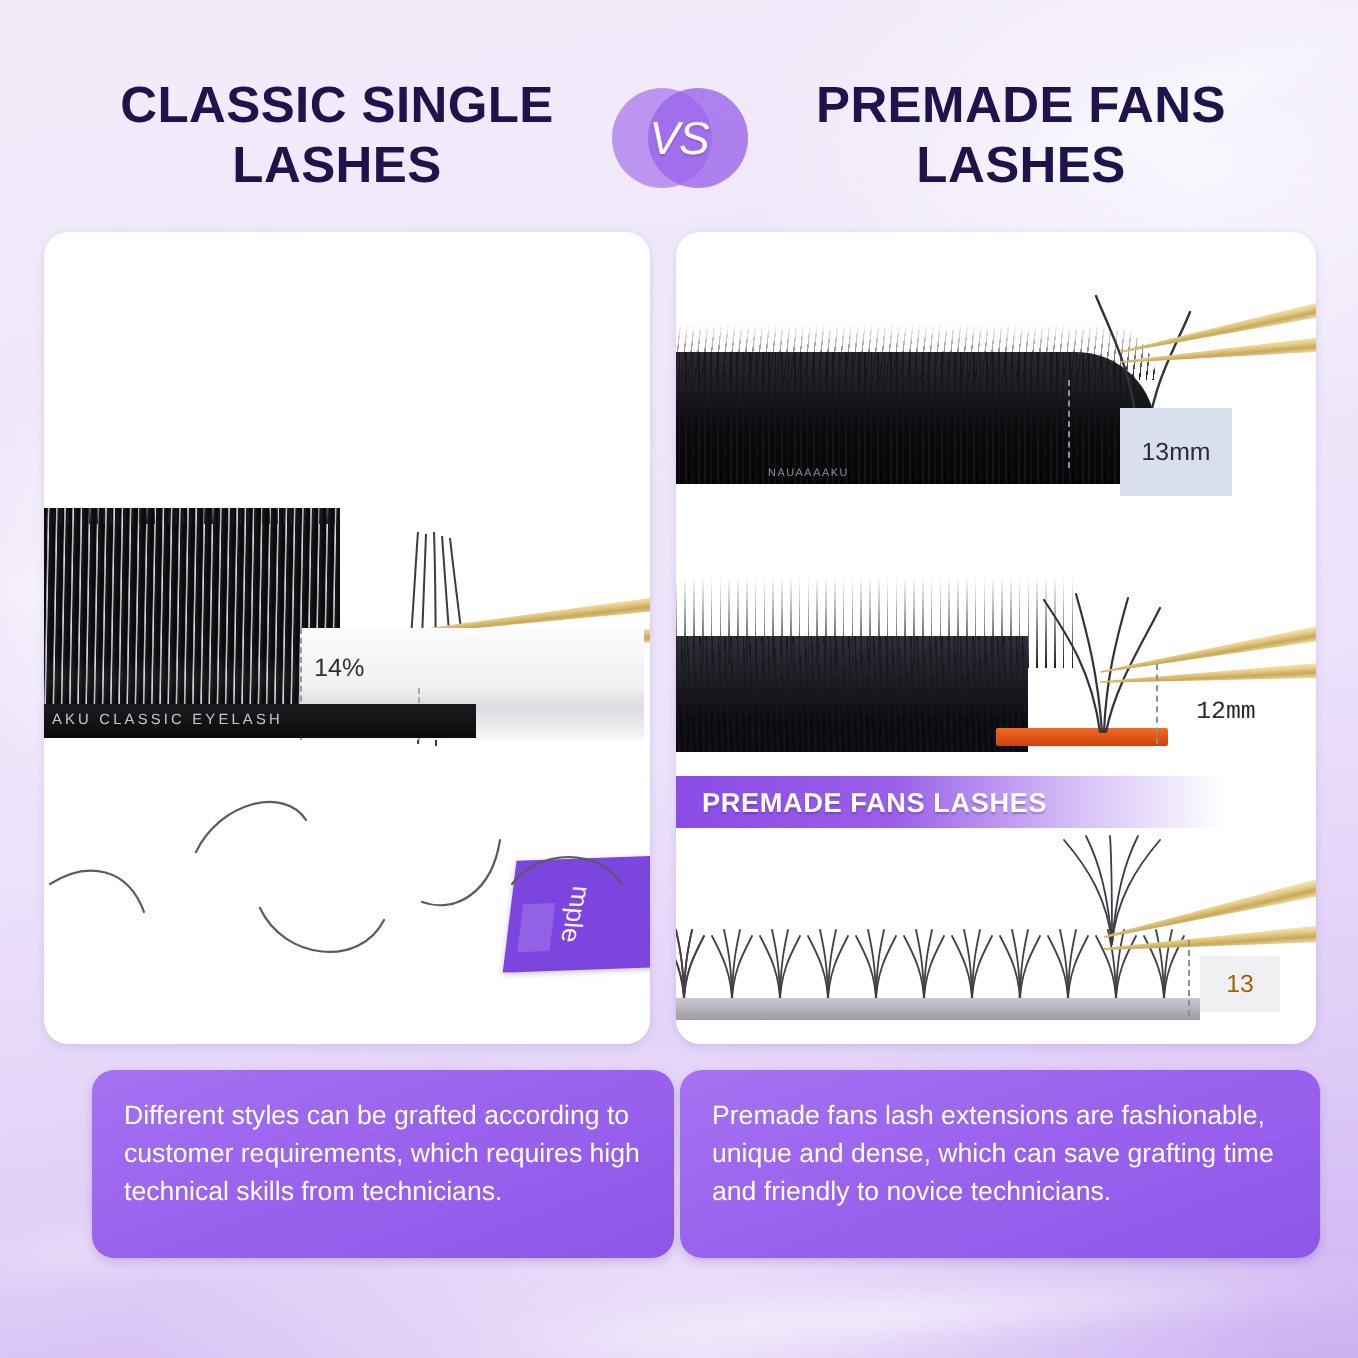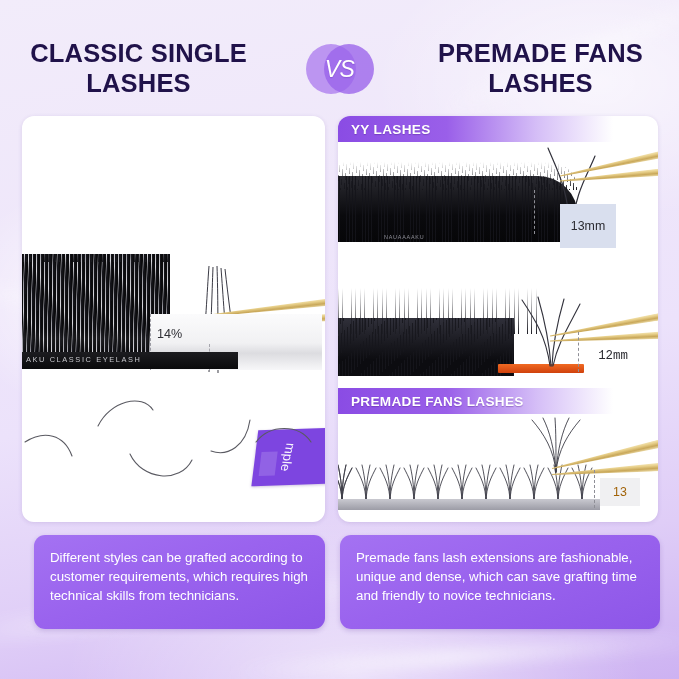--- a/index.html
+++ b/index.html
@@ -34,21 +34,21 @@
   }
   .streak.s1 { left: -40px; top: 598px; width: 430px; height: 22px; transform: rotate(-7deg); }
   .streak.s2 { left: 230px; top: 648px; width: 480px; height: 16px; transform: rotate(-4deg); }
   .streak.s3 { left: 430px; top: 40px;  width: 330px; height: 18px; transform: rotate(-22deg); opacity:.55;}
   .streak.s4 { left: -60px; top: 300px; width: 260px; height: 16px; transform: rotate(12deg); opacity:.45;}
 
   
   #header {
     position: absolute;
     top: 28px; left: 0; width: 679px; height: 82px;
-    display: flex; align-items: center; justify-content: center; gap: 30px;
+    display: flex; align-items: center; justify-content: center;
   }
   .title {
     width: 270px;
     text-align: center;
     color: #20124a;
     font-size: 25.5px;
     font-weight: bold;
     line-height: 1.17;
     letter-spacing: .2px;
   }
@@ -271,21 +271,21 @@
   .desc {
     position: absolute;
     border-radius: 11px;
     background: linear-gradient(160deg, #a472f2 0%, #9a63ee 45%, #8d56e8 100%);
     color: #ffffff;
     font-size: 13.3px;
     line-height: 1.42;
     padding: 14px 16px 12px 16px;
     box-shadow: 0 2px 5px rgba(90,50,160,.22);
   }
-  #desc-left  { left: 34px;  top: 535px; width: 291px; height: 94px; }
+  #desc-left  { left: 46px;  top: 535px; width: 291px; height: 94px; }
   #desc-right { left: 340px; top: 535px; width: 320px; height: 94px; }
 </style>
 </head>
 <body>
 
 <div id="page">
 
   <div class="streak s1"></div>
   <div class="streak s2"></div>
   <div class="streak s3"></div>
@@ -346,23 +346,20 @@
           <path d="M234 58 C248 40 277 40 289 58"></path>
         </svg>
       </div>
 
     </div>
   </div>
 
   <div class="panel" id="panel-right">
 
     <div class="section" id="sec-yy">
-      <div class="sec-banner">
-        <span class="sec-title">YY LASHES</span>
-      </div>
       <div class="sec-art">
         <div class="bed-yy">
           <span class="micro">NAUAAAAKU</span>
         </div>
 
         <div class="hair" style="left:205px; top:4px;">
           <svg width="60" height="86" viewBox="0 0 60 86" fill="none" stroke="#32323c" stroke-width="1.2" stroke-linecap="round">
             <path d="M5 2 C14 24 25 42 27 84"></path>
             <path d="M52 10 C44 30 32 46 29 84"></path>
           </svg>

